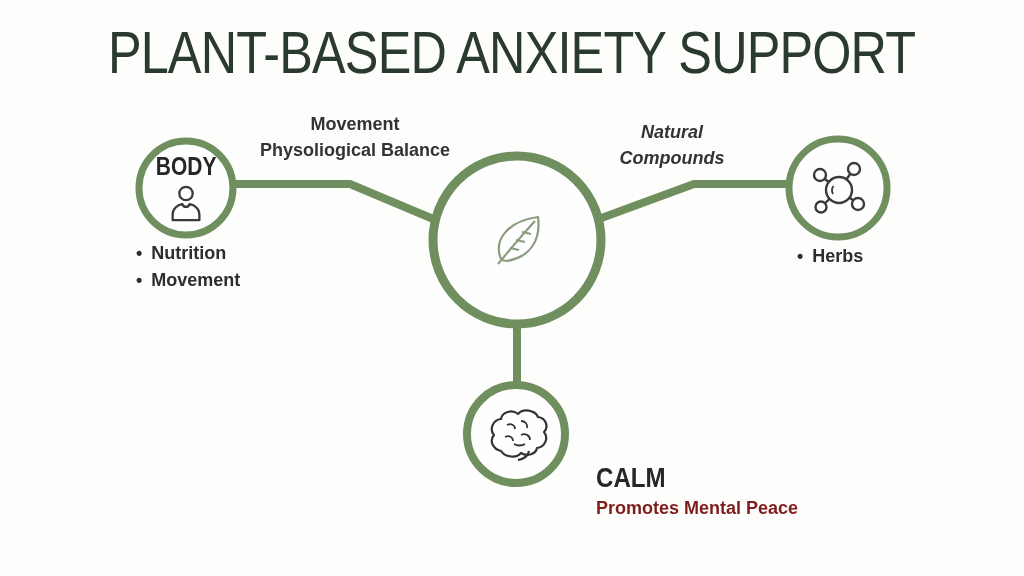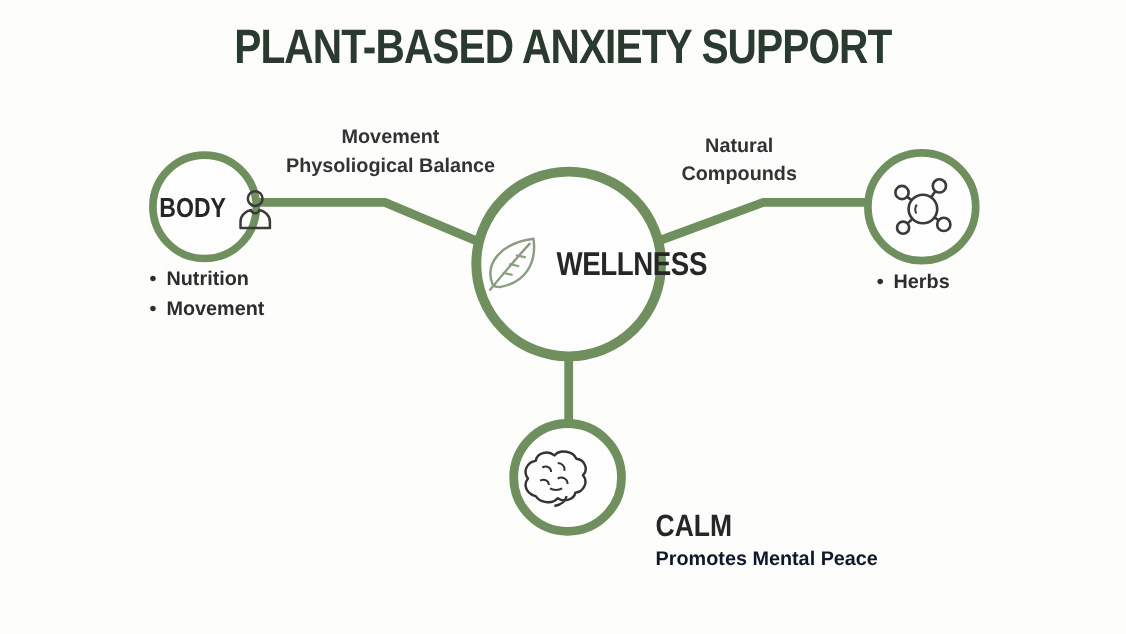--- a/index.html
+++ b/index.html
@@ -16,22 +16,22 @@
   .connector-layer {
     position: absolute;
     left: 0; top: 0;
     width: 1024px; height: 576px;
   }
 
   .title {
     position: absolute;
     top: 18px; left: 0; right: 0;
     text-align: center;
-    font-size: 44px;
-    font-weight: bold;
+    font-size: 60px;
+    font-weight: normal;
     color: #2a3a2e;
     letter-spacing: -1px;
     white-space: nowrap;
   }
   .condensed {
     display: inline-block;
     transform: scaleX(0.84);
     transform-origin: center center;
   }
   .condensed-left {
@@ -43,27 +43,28 @@
   .edge-label {
     position: absolute;
     font-size: 18px;
     font-weight: 600;
     color: #333333;
     text-align: center;
     line-height: 26px;
     white-space: nowrap;
   }
   .edge-label-supports { left: 245px; top: 111px; width: 220px; }
-  .edge-label-natural  { left: 597px; top: 119px; width: 150px; }
+  .edge-label-natural  { left: 597px; top: 119px; width: 150px; font-style: italic; }
 
   .node-content {
     position: absolute;
     display: flex;
-    flex-direction: row;
+    flex-direction: column;
     align-items: center;
+    justify-content: center;
   }
   .node-content-body  { left: 139px; top: 144px; width: 94px; height: 90px; }
   .node-content-wellness { left: 435px; top: 163px; width: 164px; height: 154px; }
   .node-content-calm  { left: 470px; top: 391px; width: 92px; height: 88px; }
 
   .node-heading {
     font-weight: bold;
     color: #262626;
     line-height: 1.05;
     white-space: nowrap;
@@ -83,21 +84,21 @@
   }
   .bullet-list li::before { content: "•"; margin-right: 9px; }
 
   .body-list-block  { position: absolute; left: 136px; top: 237px; }
   .plant-block      { position: absolute; left: 797px; top: 240px; }
   .calm-block       { position: absolute; left: 592px; top: 420px; }
 
   .calm-subtitle {
     font-size: 18px;
     font-weight: 600;
-    color: #0f172a;
+    color: #7f1d1d;
     margin-top: 6px;
     padding-left: 4px;
     white-space: nowrap;
   }
   .calm-block .bullet-list { margin-top: 5px; }
 
   .icon-svg { display: block; }
   .icon-person   { margin-top: 3px; }
   .icon-wrapper  { line-height: 0; }
 </style>
@@ -149,23 +150,20 @@
     </ul>
   </div>
 
   <div class="node-content node-content-wellness">
     <span class="icon-wrapper">
       <svg class="icon-svg" width="58" height="58" viewBox="0 0 58 58">
         <path d="M13 48 C5 29 20 10 50 6 C53 28 43 46 19 50 C17 50 14.5 49.5 13 48 Z" fill="none" stroke="#8a9d80" stroke-width="2.2" stroke-linejoin="round"></path>
         <path d="M10 53 C20 41 34 24 47 10" fill="none" stroke="#8a9d80" stroke-width="2.2"></path>
         <path d="M22 37 L31 39 M28 29 L37 31 M34 21 L43 23" fill="none" stroke="#8a9d80" stroke-width="2"></path>
       </svg>
-    </span>
-    <span class="node-heading heading-wellness">
-      <span class="condensed">WELLNESS</span>
     </span>
   </div>
 
   <div class="node-content" style="left:806px; top:156px; width:64px; height:64px;">
     <svg class="icon-svg" width="64" height="64" viewBox="0 0 64 64">
       <line x1="33" y1="34" x2="15" y2="20" stroke="#3a3a3a" stroke-width="2.4"></line>
       <line x1="33" y1="34" x2="47" y2="14" stroke="#3a3a3a" stroke-width="2.4"></line>
       <line x1="33" y1="34" x2="16" y2="50" stroke="#3a3a3a" stroke-width="2.4"></line>
       <line x1="33" y1="34" x2="51" y2="47" stroke="#3a3a3a" stroke-width="2.4"></line>
       <circle cx="33" cy="34" r="13" fill="#fefefe" stroke="#3a3a3a" stroke-width="2.4"></circle>

